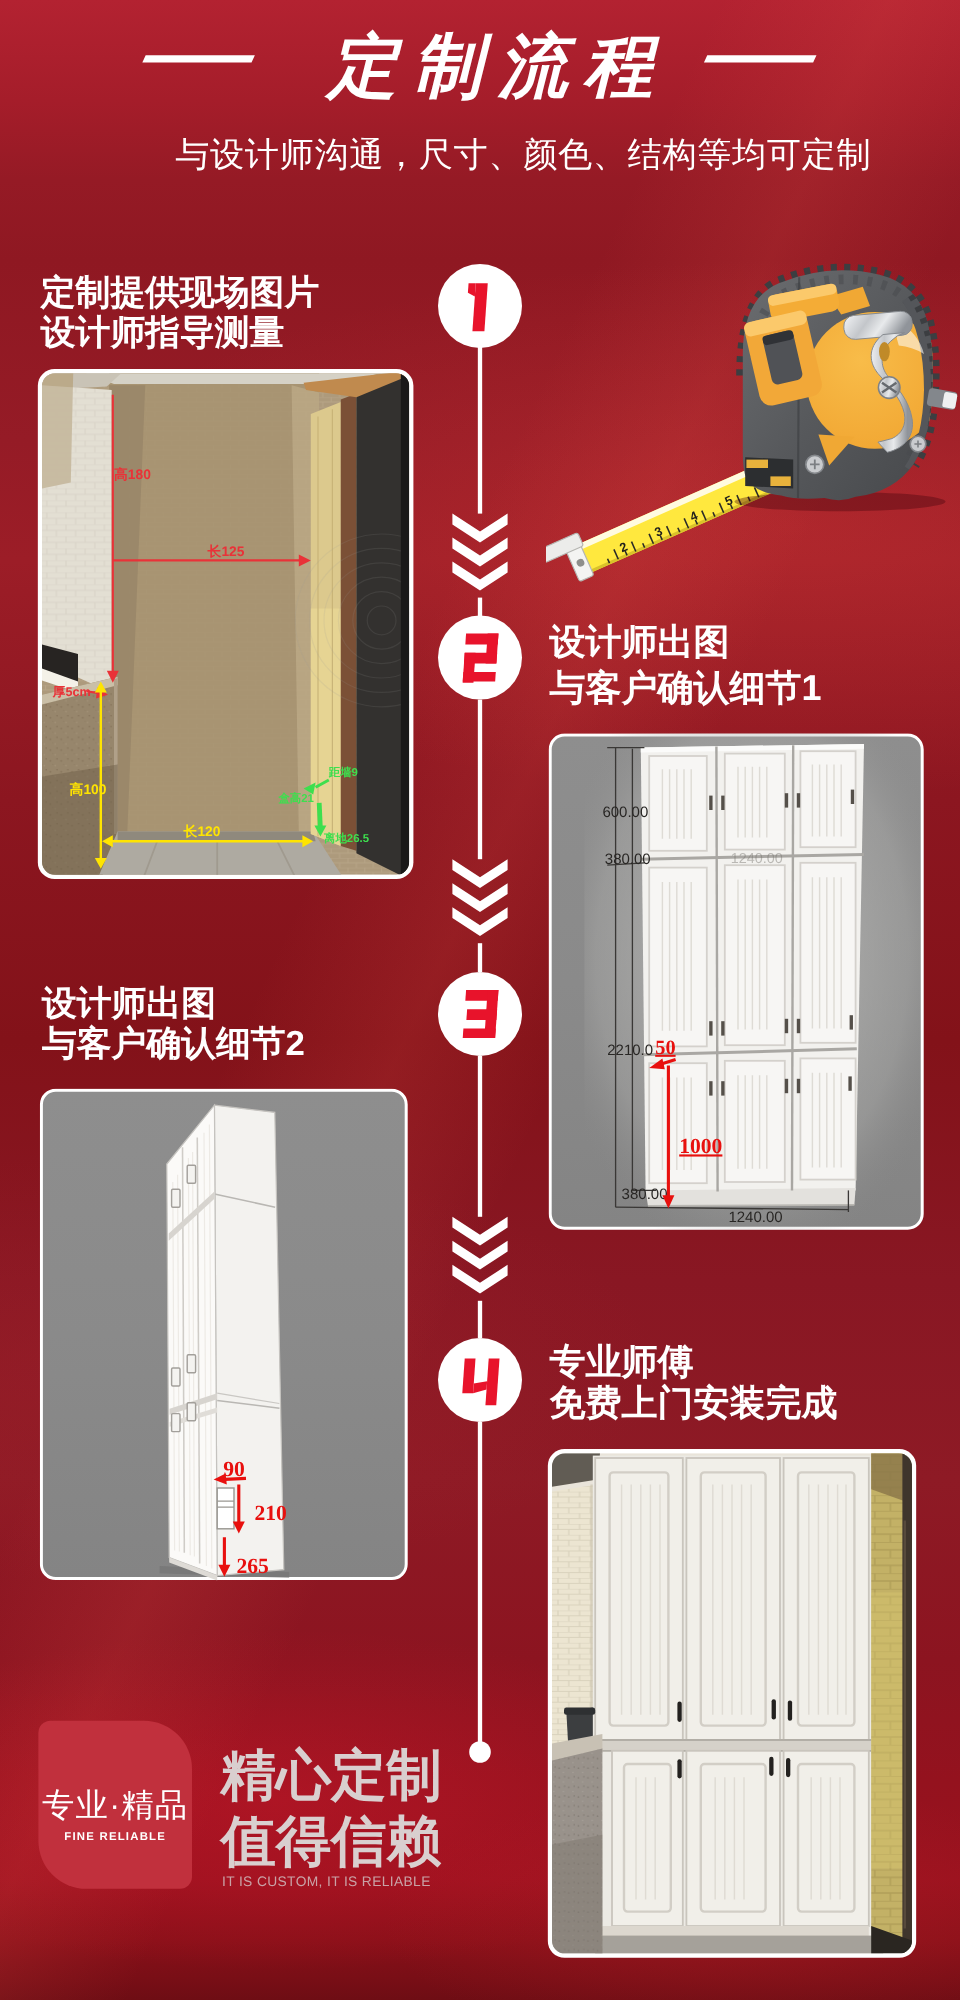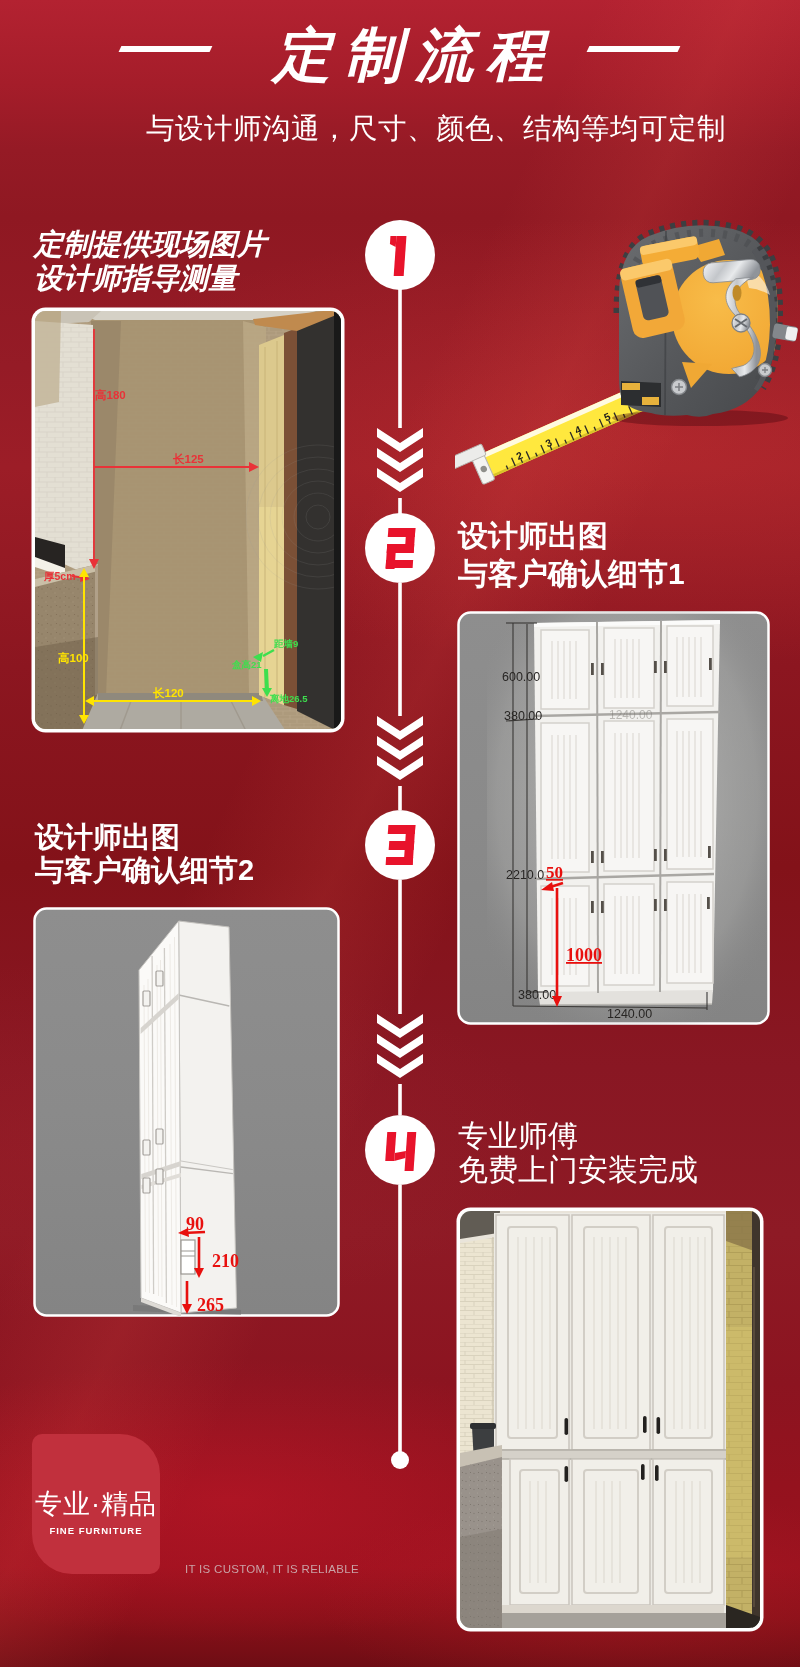--- a/index.html
+++ b/index.html
@@ -87,21 +87,21 @@
     <rect x="-14" y="-18" width="9" height="29"></rect>
     <polygon points="-5,3 6,1 6,8 -5,11"></polygon>
     <rect x="6" y="-18" width="9" height="39"></rect>
   </g>
 
   <rect x="38.2" y="985" width="3.6" height="267" fill="#fff"></rect>
 
   <circle cx="40" cy="1260" r="9" fill="#fff"></circle>
 </svg>
 
-<div class="abs" style="left:34px;top:227px;font-size:29px;font-weight:bold;color:#fff;line-height:34px;font-style:italic;">定制提供现场图片<br>设计师指导测量</div>
+<div class="abs" style="left:34px;top:227px;font-size:29px;font-weight:bold;color:#fff;line-height:34px;">定制提供现场图片<br>设计师指导测量</div>
 
 <svg class="abs" style="left:31px;top:307px;" width="314" height="426" viewBox="0 0 314 426">
 <defs>
   <pattern id="btile" width="14" height="8" patternUnits="userSpaceOnUse">
     <rect width="14" height="8" fill="#ad9a7c"></rect>
     <path d="M0,0H14M0,4H14M7,0V4M0,4V8M14,4V8" stroke="#b7a587" stroke-width="0.8" fill="none"></path>
   </pattern>
   <pattern id="wtile" width="16" height="10" patternUnits="userSpaceOnUse">
     <rect width="16" height="10" fill="#e7e3d8"></rect>
     <path d="M0,0H16M0,5H16M8,0V5M0,5V10M16,5V10" stroke="#d8d3c6" stroke-width="1" fill="none"></path>
@@ -490,21 +490,21 @@
 <g stroke="#e8100e" stroke-width="2.6" fill="none">
   <line x1="150" y1="326" x2="172" y2="325"></line>
   <line x1="166" y1="330" x2="166" y2="364"></line>
   <line x1="154" y1="374" x2="154" y2="400"></line>
 </g>
 <polygon points="145,326 155,321 156,330" fill="#e8100e"></polygon>
 <polygon points="166,371 161,361 171,361" fill="#e8100e"></polygon>
 <polygon points="154,407 149,397 159,397" fill="#e8100e"></polygon>
 </svg>
 
-<div class="abs" style="left:458px;top:1119px;font-size:30px;font-weight:normal;color:#fff;line-height:34px;">专业师傅<br>免费上门安装完成</div>
+<div class="abs" style="left:458px;top:1119px;font-size:30px;font-weight:bold;color:#fff;line-height:34px;">专业师傅<br>免费上门安装完成</div>
 
 <svg class="abs" style="left:456px;top:1207px;" width="308" height="425" viewBox="0 0 308 425">
 <defs>
   <pattern id="ctile" width="18" height="9" patternUnits="userSpaceOnUse">
     <rect width="18" height="9" fill="#ece5d1"></rect>
     <path d="M0,0H18M0,4.5H18M9,0V4.5M0,4.5V9M18,4.5V9" stroke="#d9d2bd" stroke-width="1" fill="none"></path>
   </pattern>
   <pattern id="ytile" width="26" height="13" patternUnits="userSpaceOnUse">
     <rect width="26" height="13" fill="#c3b166"></rect>
     <path d="M0,0H26M0,6.5H26M13,0V6.5M0,6.5V13M26,6.5V13" stroke="#b19f58" stroke-width="1.2" fill="none"></path>
@@ -600,18 +600,19 @@
   <polygon points="296,4 304,4 304,421 296,421" fill="#3f352c"></polygon>
   <polygon points="270,398 304,410 304,421 270,421" fill="#2a2621"></polygon>
   <line x1="298" y1="60" x2="298" y2="400" stroke="#574a3c" stroke-width="2"></line>
 </g>
 </svg>
 
 <div class="abs" style="left:32px;top:1434px;width:128px;height:140px;border-radius:10px 40px 10px 40px;background:#c1303d;"></div>
 
 <div class="abs" style="left:32px;top:1486px;width:128px;text-align:center;font-size:27px;font-weight:normal;color:#fff;letter-spacing:1px;">专业·精品</div>
 
-<div class="abs" style="left:32px;top:1525px;width:128px;text-align:center;font-size:9.5px;font-weight:bold;color:#fff;letter-spacing:1px;">FINE FURNITURE</div>
-
+<div class="abs" style="left:32px;top:1525px;width:128px;text-align:center;font-size:9.5px;font-weight:bold;color:#fff;letter-spacing:1px;">FINE RELIABLE</div>
+
+<div class="abs" style="left:184px;top:1452px;font-size:46px;font-weight:bold;color:#d9cfcf;letter-spacing:0px;line-height:55px;">精心定制<br>值得信赖</div>
 
 <div class="abs" style="left:185px;top:1563px;font-size:11.5px;font-weight:normal;color:#c9a2a6;letter-spacing:0.3px;">IT IS CUSTOM, IT IS RELIABLE</div>
 
 </div>
 
 </body></html>

